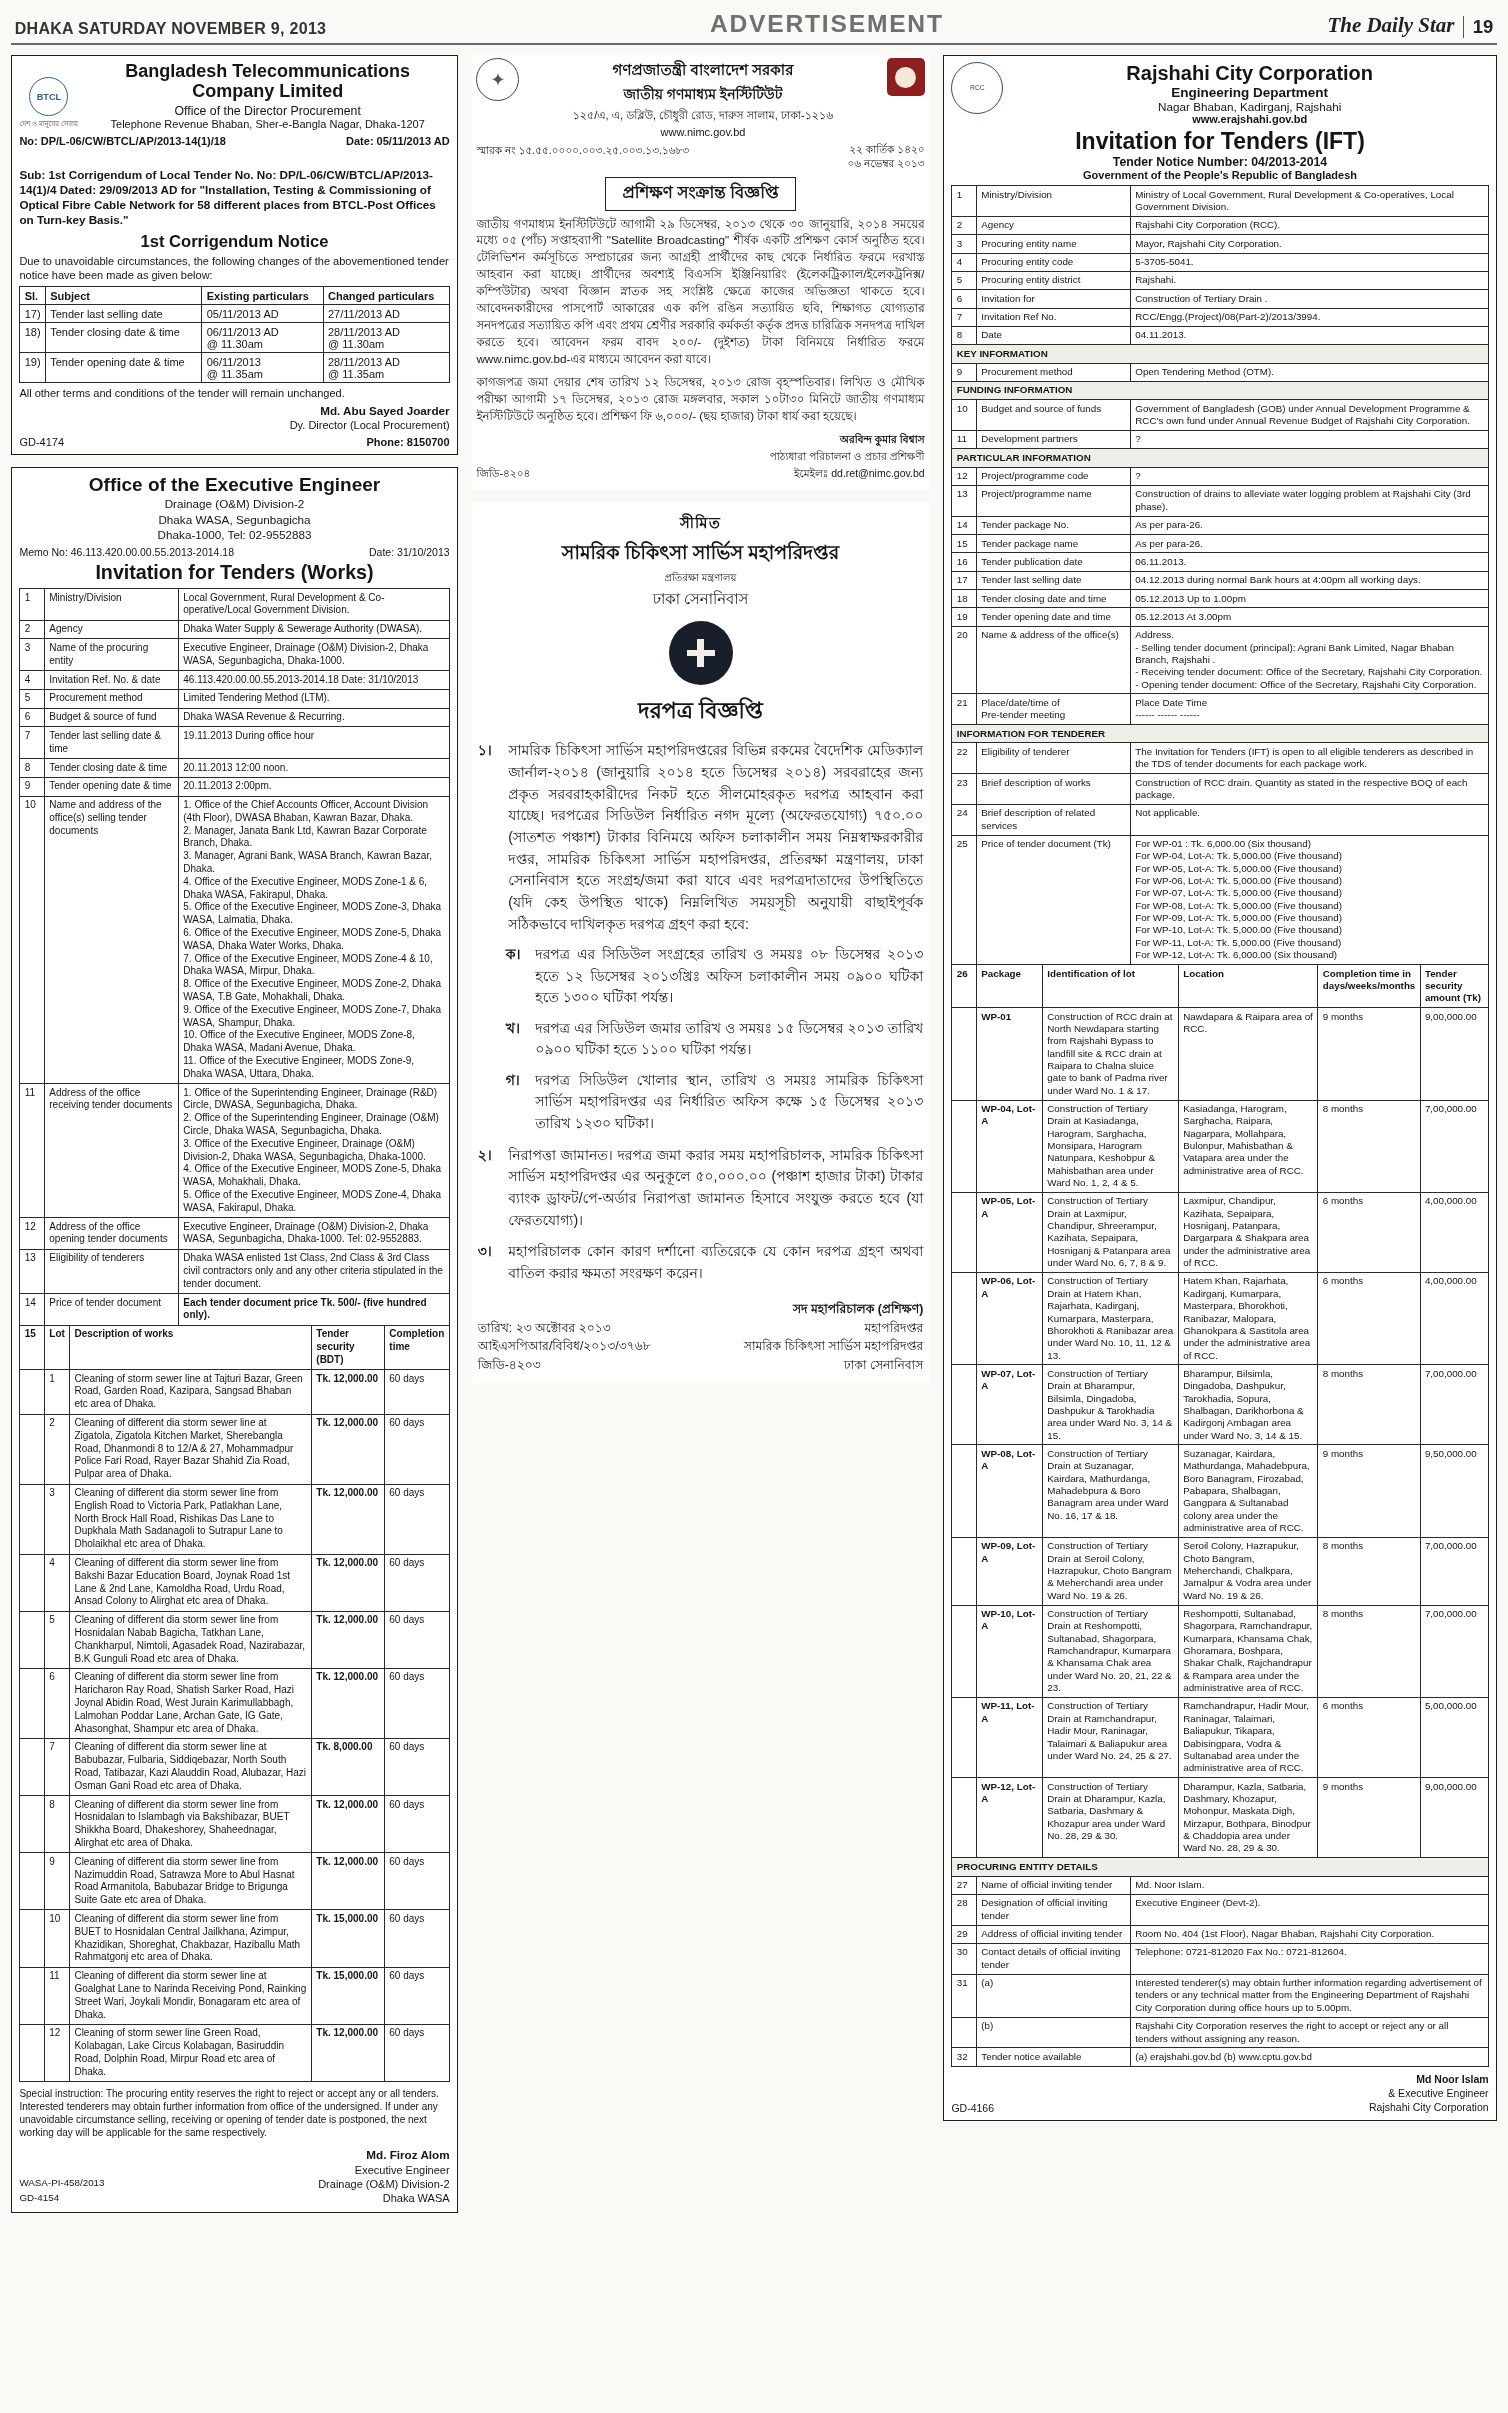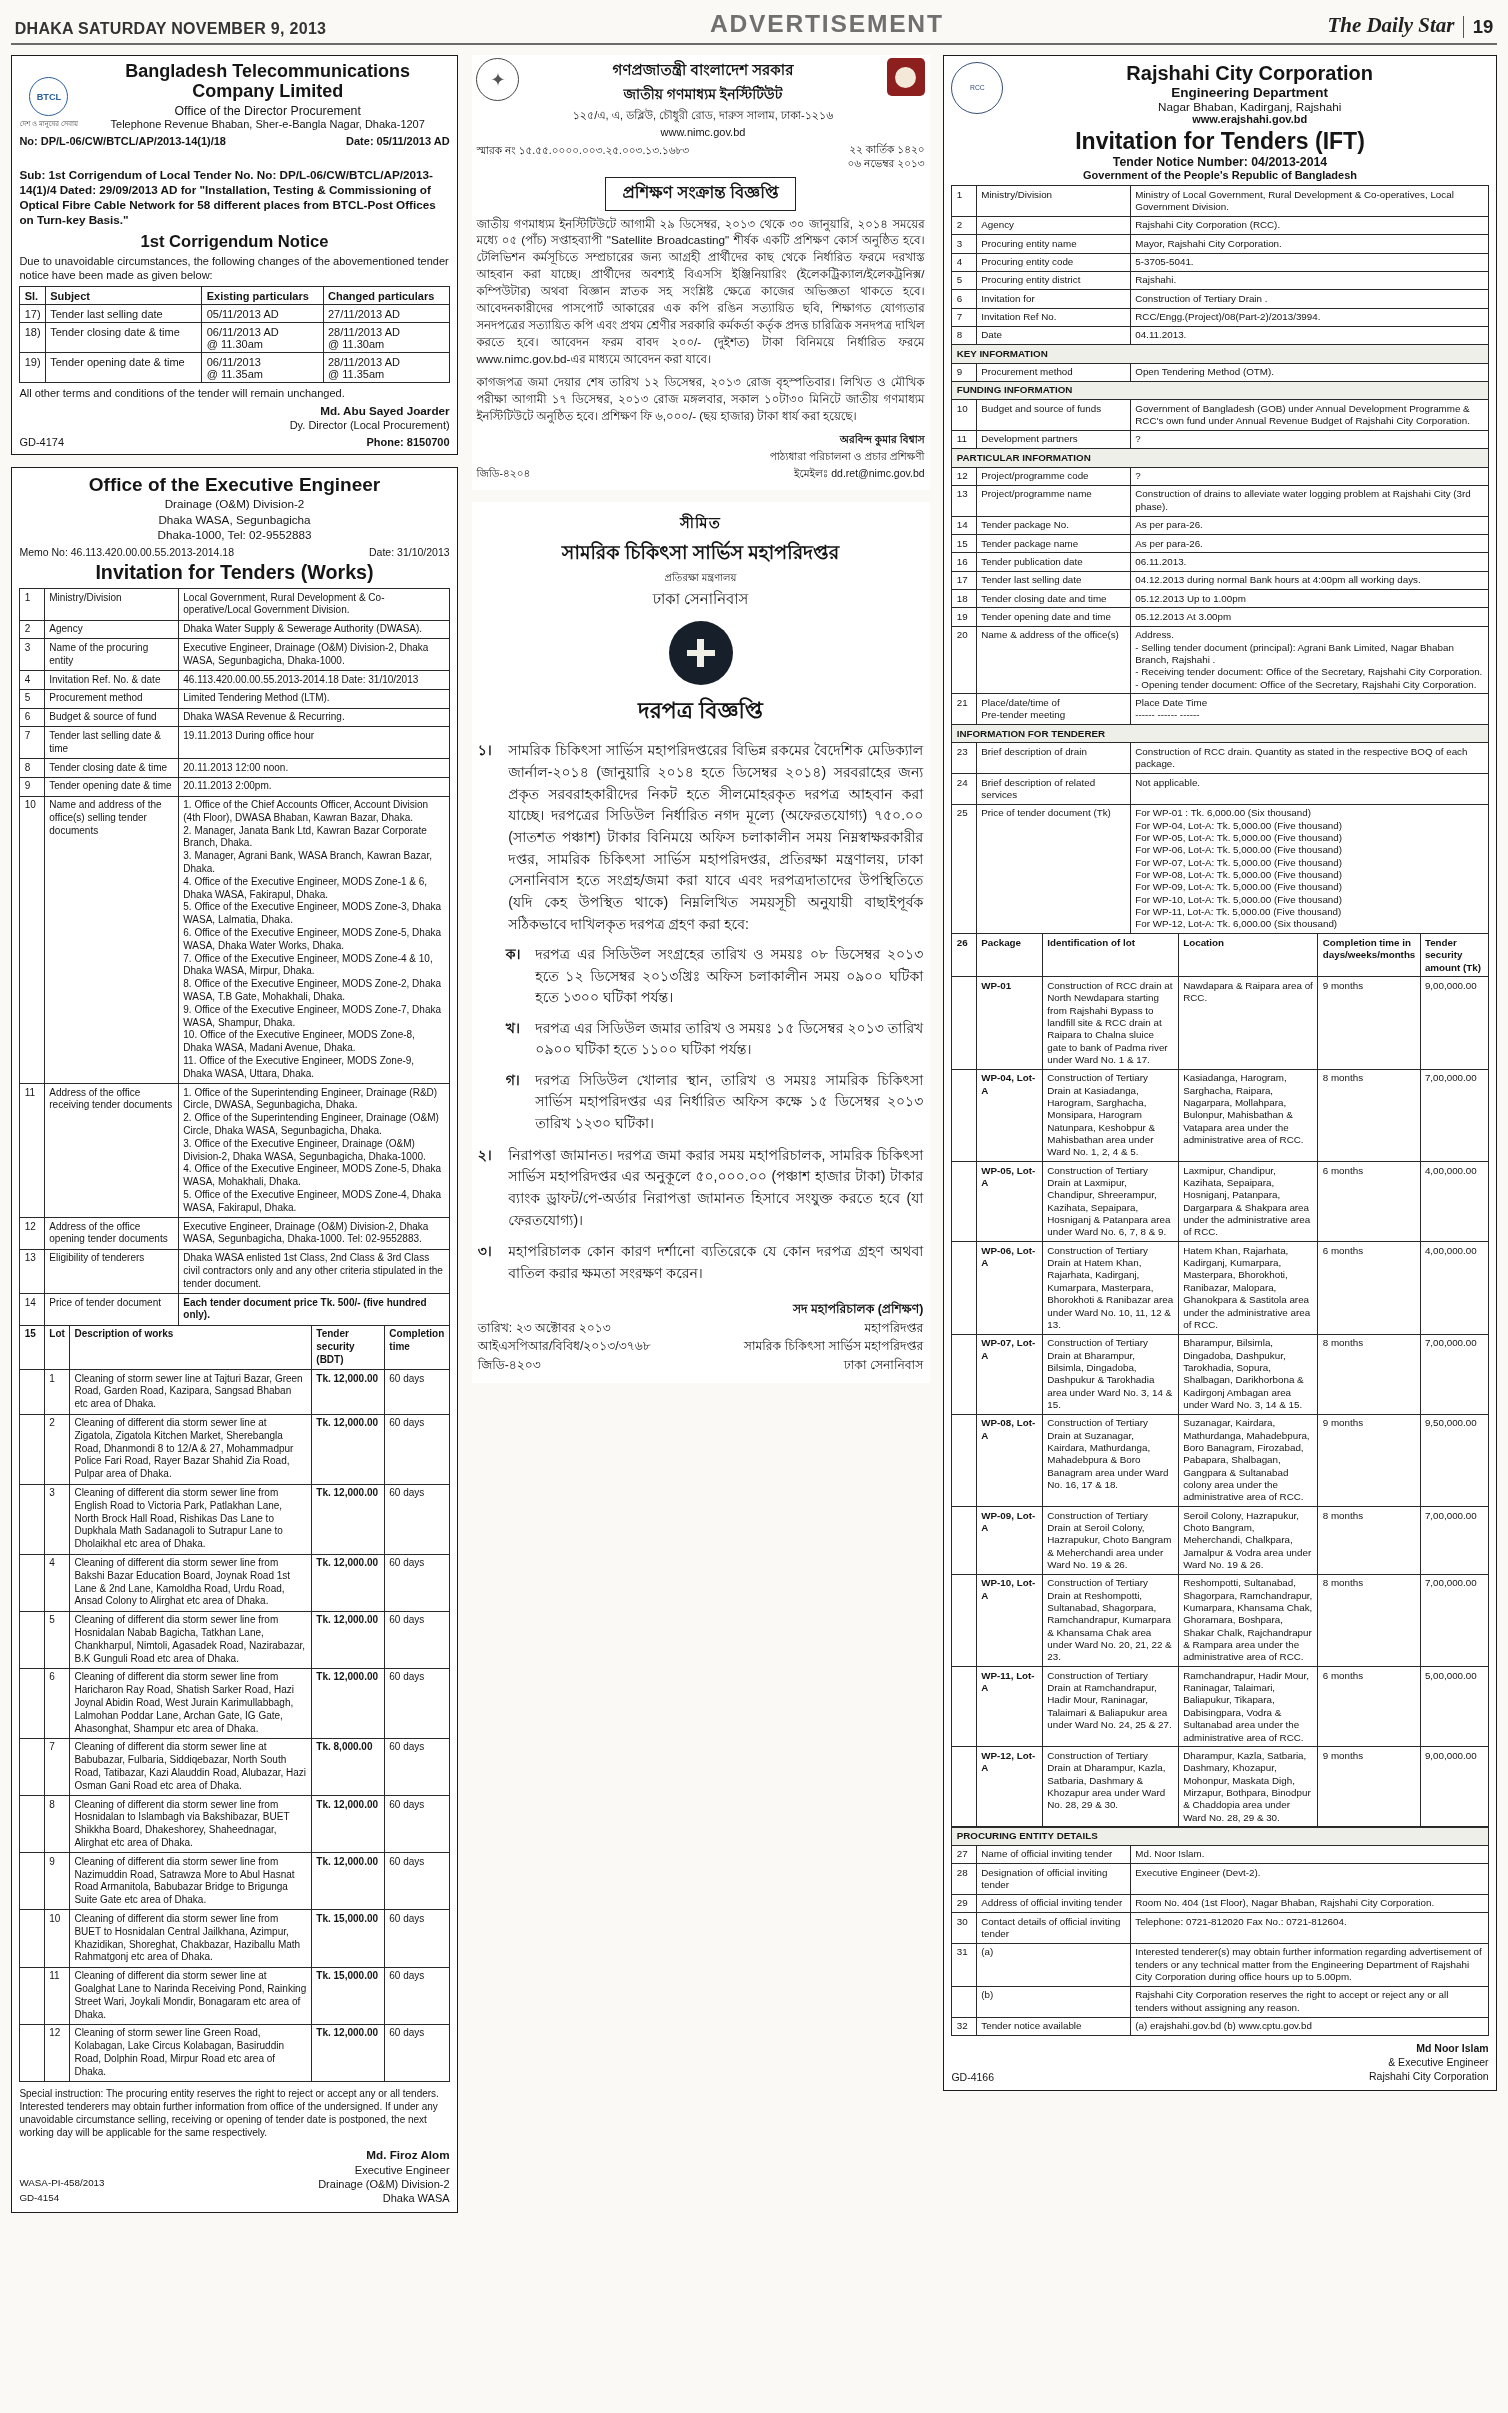--- a/index.html
+++ b/index.html
@@ -628,22 +628,27 @@
                 <td class="c-n">21</td>
                 <td class="c-label pre">Place/date/time of
 Pre-tender meeting</td>
                 <td class="pre">Place        Date        Time
 ------        ------        ------</td>
               </tr>
               <tr>
                 <td class="section-cell" colspan="3">INFORMATION FOR TENDERER</td>
               </tr>
               <tr>
+                <td class="c-n">22</td>
+                <td class="c-label">Eligibility of tenderer</td>
+                <td>The Invitation for Tenders (IFT) is open to all eligible tenderers as described in the TDS of tender documents for each package work.</td>
+              </tr>
+              <tr>
                 <td class="c-n">23</td>
-                <td class="c-label">Brief description of drain</td>
+                <td class="c-label">Brief description of works</td>
                 <td>Construction of RCC drain. Quantity as stated in the respective BOQ of each package.</td>
               </tr>
               <tr>
                 <td class="c-n">24</td>
                 <td class="c-label">Brief description of related services</td>
                 <td>Not applicable.</td>
               </tr>
               <tr>
                 <td class="c-n">25</td>
                 <td class="c-label">Price of tender document (Tk)</td>

